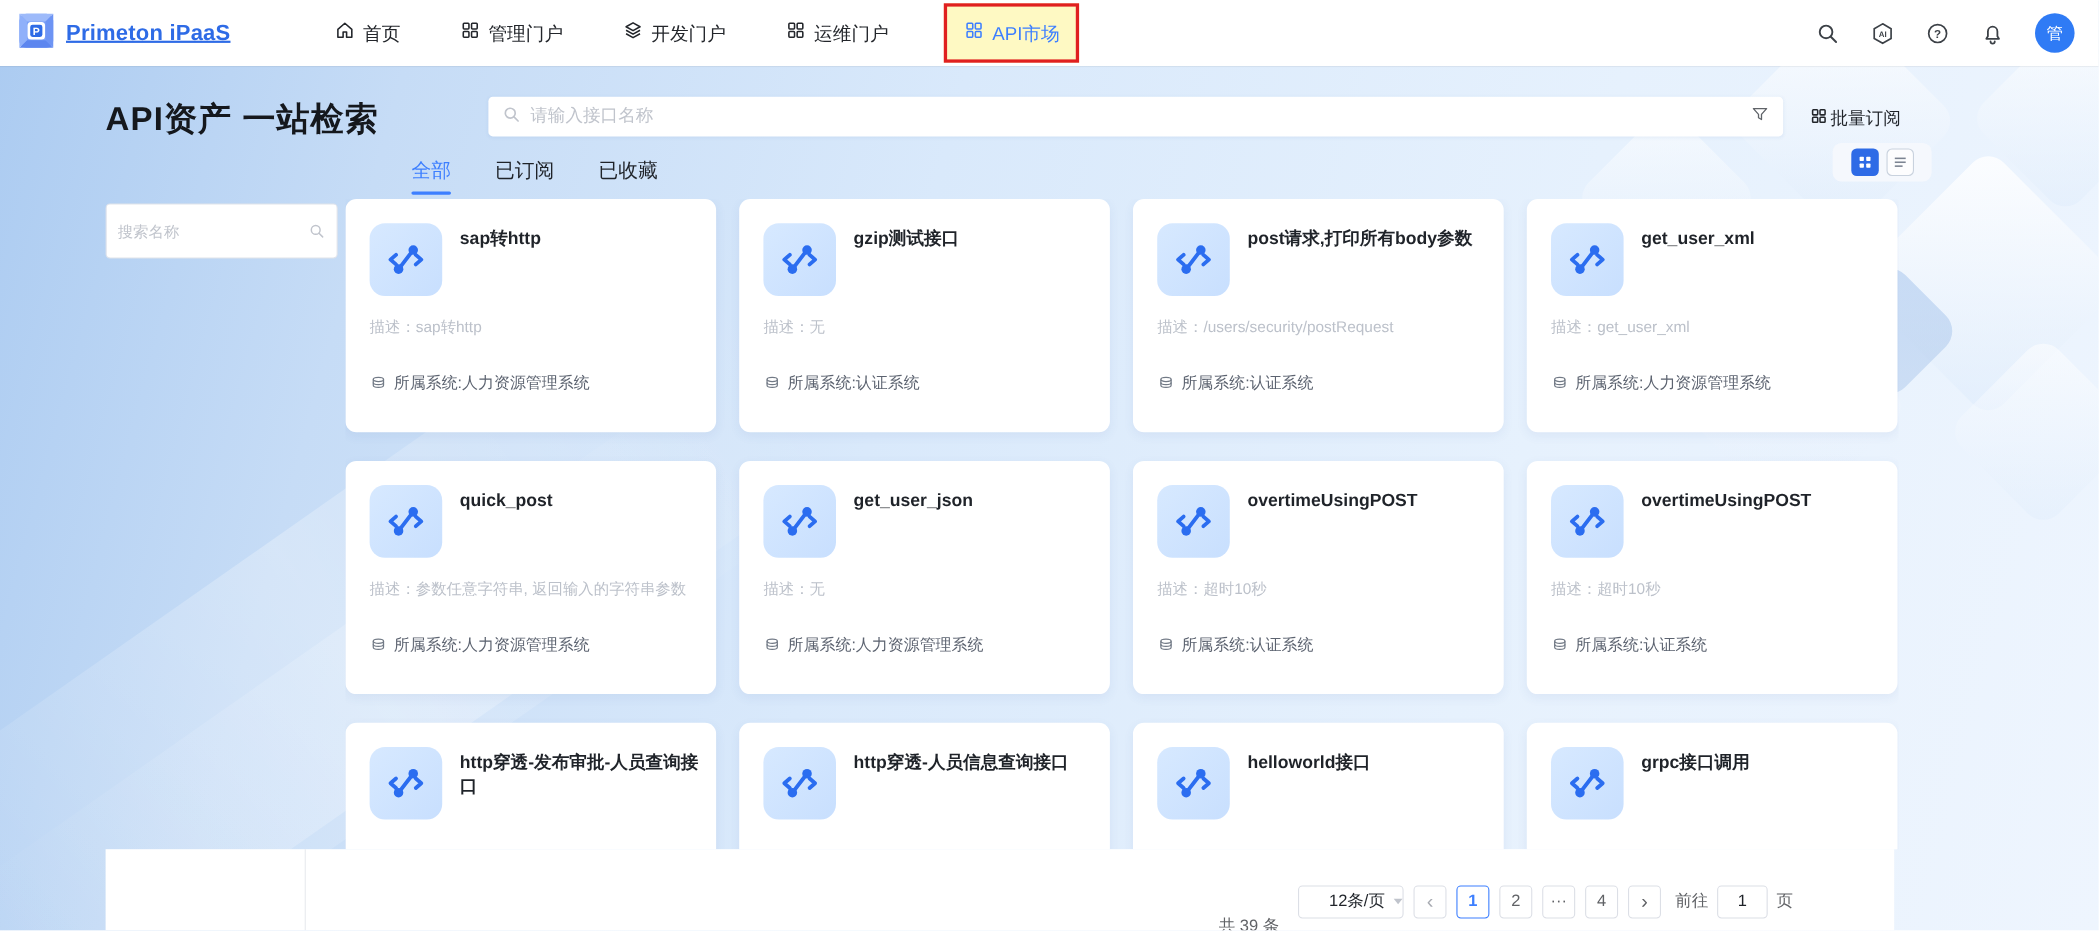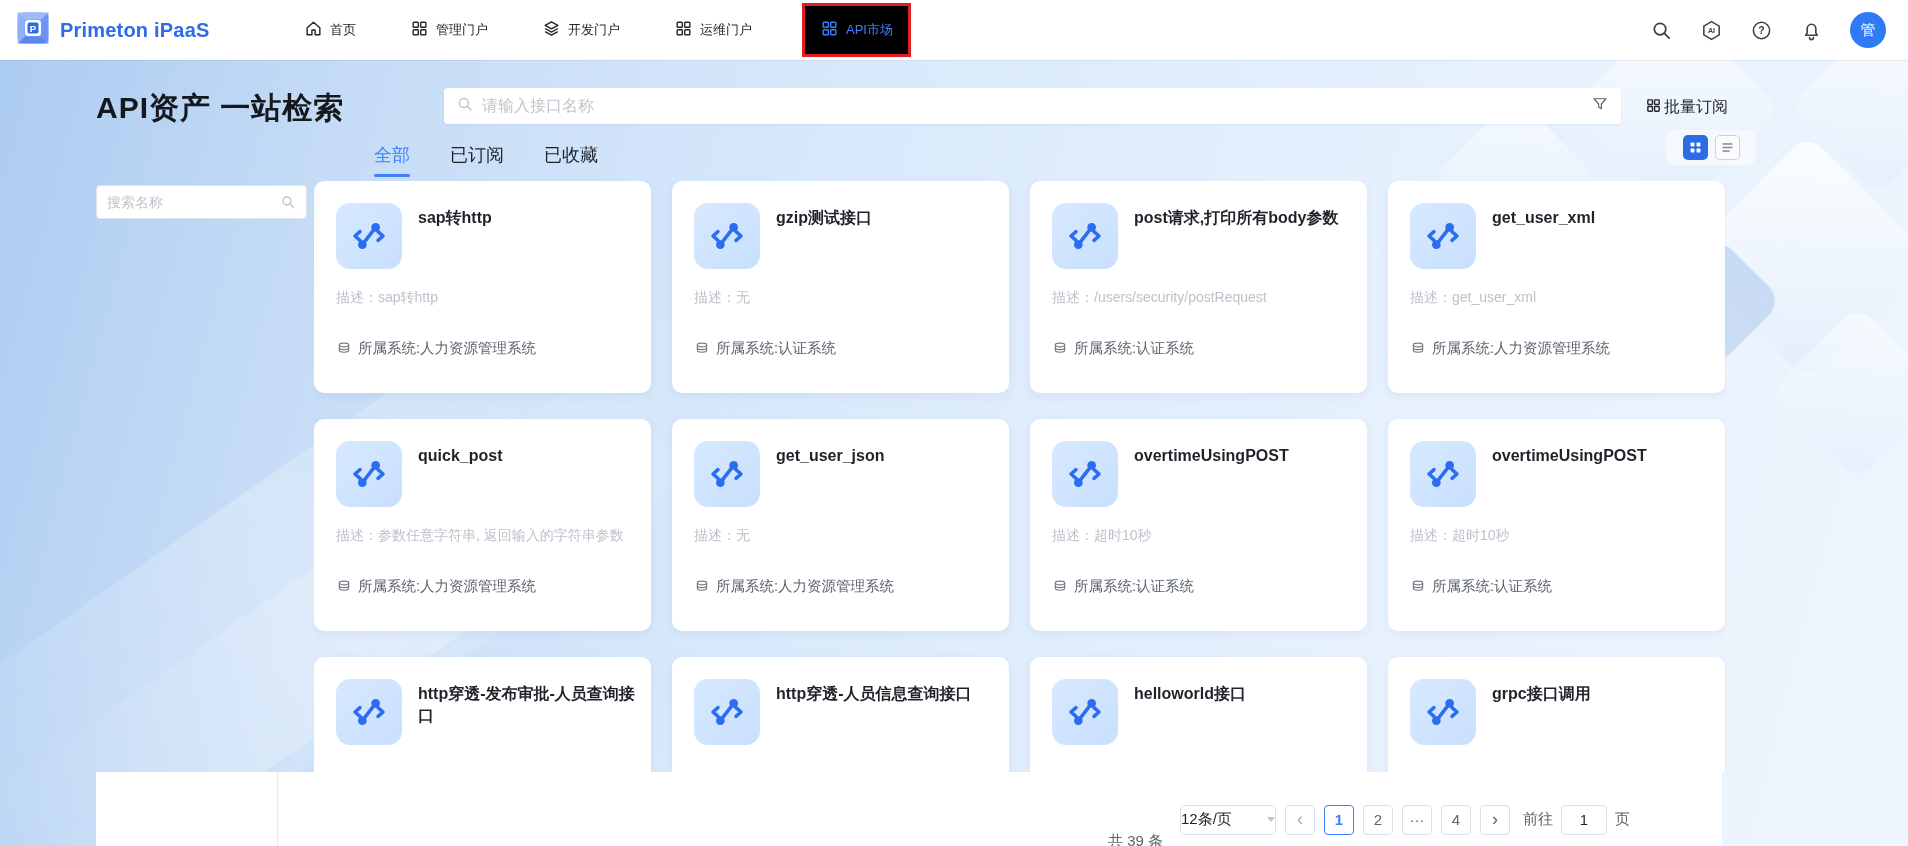--- a/index.html
+++ b/index.html
@@ -13,26 +13,26 @@
   .cube { position:absolute; transform:rotate(45deg); border-radius:20px;
     background:linear-gradient(135deg,rgba(255,255,255,.95),rgba(213,230,250,.45)); }
   .cube.dark { background:linear-gradient(135deg,rgba(168,198,238,.8),rgba(140,176,224,.45)); }
   .streak { position:absolute; transform:rotate(-35deg);
     background:linear-gradient(to right,rgba(255,255,255,0),rgba(255,255,255,.35),rgba(255,255,255,0)); }
 
   
   .topnav { position:absolute; top:0; left:0; width:1908px; height:60px; background:#fff;
     display:flex; align-items:center; z-index:20; box-shadow:0 1px 0 rgba(0,0,0,.05); }
   .brand { display:flex; align-items:center; gap:10px; padding-left:16px; width:280px; }
-  .brand-name { color:#2e6be6; font-weight:bold; font-size:20px; letter-spacing:.2px; }
+  .brand-name { color:#2e6be6; font-weight:bold; font-size:20px; letter-spacing:.2px;text-decoration:underline; }
   .menu { display:flex; align-items:center; gap:46px; margin-left:20px; }
-  .menu-item { display:flex; align-items:center; gap:7px; font-size:13px; color:#23262b;
+  .menu-item { display:flex; align-items:center; gap:7px; font-size:17px; color:#23262b;
     cursor:pointer; height:54px; padding:0 4px; }
   .menu-item svg { width:19px; height:19px; }
-  .menu-item.active { color:#3d7fff; background:#000000; padding:0 15px;
+  .menu-item.active { color:#3d7fff; background:#fef9c3; padding:0 15px;
     border:3px solid #e02020; }
   .nav-right { margin-left:auto; display:flex; align-items:center; gap:27px; padding-right:22px; color:#3c4147; }
   .nav-right svg { width:23px; height:23px; display:block; cursor:pointer; }
   .avatar { width:36px; height:36px; border-radius:50%; background:#2f7bf5; color:#fff;
     display:flex; align-items:center; justify-content:center; font-size:15px; cursor:pointer; }
 
   
   .page-title { position:absolute; left:96px; top:88px; font-size:30px; font-weight:bold;
     color:#15181d; letter-spacing:1px; z-index:5; }
   .searchbar { position:absolute; left:444px; top:88px; width:1177px; height:36px; background:#fff;
@@ -57,21 +57,21 @@
     background:rgba(245,248,253,.95); border-radius:8px; display:flex; align-items:center;
     justify-content:center; gap:7px; z-index:5; }
   .vt-btn { width:25px; height:25px; border-radius:5px; display:flex; align-items:center;
     justify-content:center; cursor:pointer; }
   .vt-grid { background:#2e6be6; }
   .vt-list { background:#fdfdfe; border:1px solid #c9d2de; }
   .vt-btn svg { width:17px; height:17px; }
 
   
   .sidebar { position:absolute; left:96px; top:185px; width:211px; z-index:5; }
-  .side-search { height:34px; background:#fff; border:1px solid #e0e3ea; border-radius:4px;
+  .side-search { height:50px; background:#fff; border:1px solid #e0e3ea; border-radius:4px;
     display:flex; align-items:center; padding:4px 10px; }
   .side-search input { flex:1; border:none; outline:none; font-size:14px; color:#333;
     font-family:inherit; background:transparent; min-width:0; }
   .side-search input::placeholder { color:#c0c4cc; }
   .side-search svg { width:16px; height:16px; flex:none; }
   .tree { margin-top:4px; }
   .tree-row { height:36px; display:flex; align-items:center; gap:6px; font-size:16px; color:#2b2f36;
     cursor:pointer; padding-left:4px; position:relative; }
   .tree-row.selected { background:linear-gradient(to right,rgba(223,237,254,.7),#e2efff); }
   .tree-row.selected::after { content:""; position:absolute; right:-1px; top:0; bottom:0; width:3px;
@@ -103,21 +103,21 @@
   .card-foot svg { width:16px; height:16px; flex:none; }
 
   
   .bottombar { position:absolute; left:96px; top:772px; width:1626px; height:74px; background:#fff;
     z-index:6; }
   .bottombar .vline { position:absolute; left:181px; top:0; bottom:0; width:1px; background:#e8eaee; }
   .pagination { position:absolute; top:16px; right:92px; display:flex; align-items:center; gap:9px;
     font-size:15px; color:#606266; }
   .pg-total { margin-right:8px; color:#606266;margin-top:44px; }
   .pg-size { width:96px; height:30px; border:1px solid #dcdfe6; border-radius:4px; background:#fff;
-    display:flex; align-items:center; justify-content:space-between; gap:8px; color:#1f2329; cursor:pointer; }
+    display:flex; align-items:center; justify-content:flex-end; gap:8px; color:#1f2329; cursor:pointer; }
   .pg-size .chev { width:0; height:0; border-left:4px solid transparent; border-right:4px solid transparent;
     border-top:5px solid #c0c4cc; }
   .pg-btn { min-width:30px; height:30px; border:1px solid #dcdfe6; border-radius:4px; background:#fff;
     display:flex; align-items:center; justify-content:center; color:#606266; cursor:pointer;
     padding:0 6px; }
   .pg-btn.arrow { font-size:18px; color:#a8abb2; }
   .pg-btn.active { border-color:#3d7fff; color:#3d7fff; font-weight:bold; }
   .pg-goto { display:flex; align-items:center; gap:8px; margin-left:4px; color:#606266; }
   .pg-goto input { width:46px; height:30px; border:1px solid #dcdfe6; border-radius:4px;
     text-align:center; font-size:15px; color:#1f2329; outline:none; font-family:inherit; }

